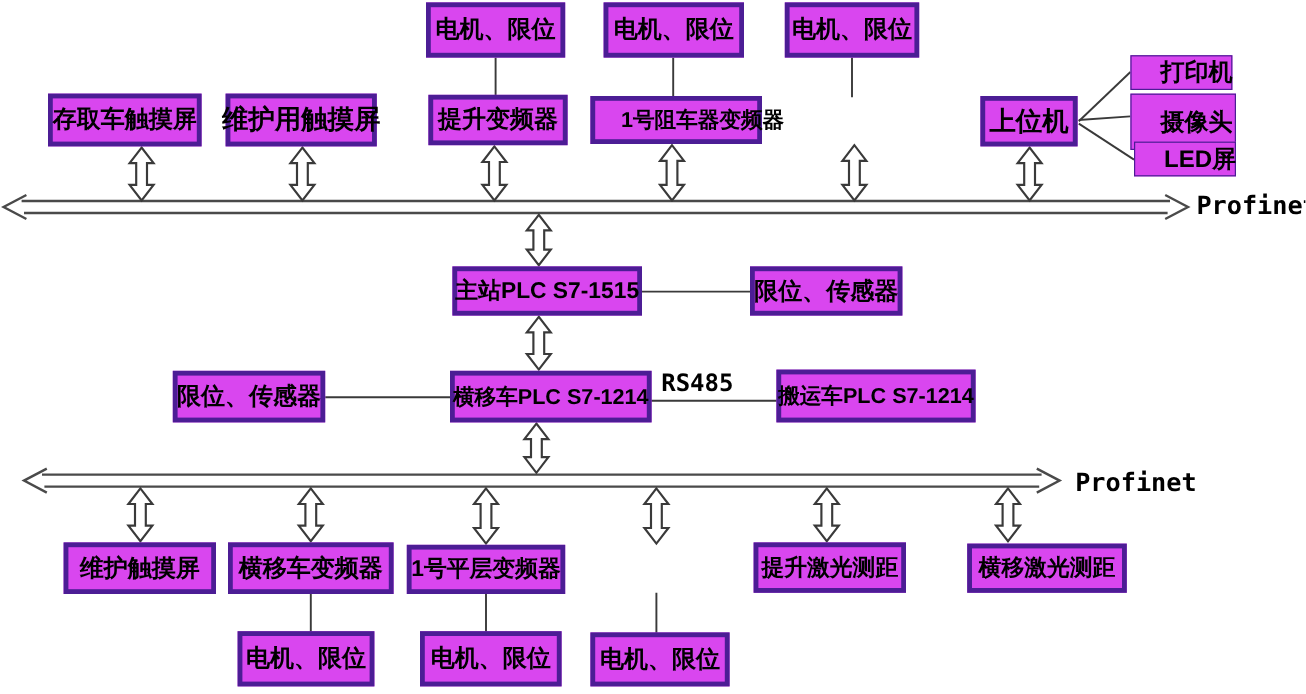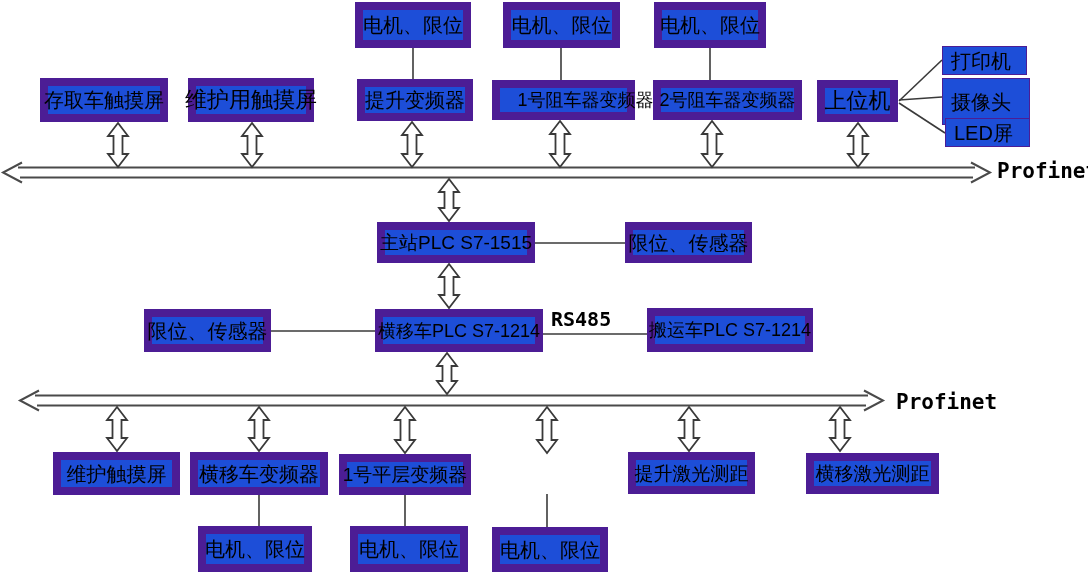--- a/index.html
+++ b/index.html
@@ -7,29 +7,29 @@
     position:relative;
     width:1088px;height:578px;
     background:#ffffff;
     font-family:"Liberation Sans","DejaVu Sans",sans-serif;
     overflow:hidden;
   }
   #wires{position:absolute;left:0;top:0;width:1088px;height:578px;}
   .box{
     position:absolute;
     box-sizing:border-box;
-    border:8px solid #4c1d95;
-    background:#1d4ed8;
+    border:4px solid #4c1d95;
+    background:#d946ef;
     display:flex;align-items:center;justify-content:center;
-    font-weight:normal;color:#000000;
+    font-weight:bold;color:#000000;
     font-size:20px;line-height:1;
     white-space:nowrap;
     z-index:2;
   }
-  .box.left-align{justify-content:flex-start;padding-left:8px;}
+  .box.left-align{justify-content:flex-start;padding-left:24px;}
   .buslabel{
     position:absolute;
     font-family:"DejaVu Sans Mono","Liberation Mono",monospace;
     font-weight:bold;color:#000000;font-size:21px;line-height:1;
     white-space:nowrap;z-index:2;
   }
   .wire{stroke:#3a3a3a;stroke-width:1.6;fill:none;}
   .hollow{stroke:#3a3a3a;stroke-width:1.8;fill:#ffffff;}
   .busline{stroke:#4a4a4a;stroke-width:2;fill:none;}
 </style>
@@ -77,21 +77,20 @@
   </svg>
 
   <div class="box" style="left:355px;top:2px;width:116px;height:46px;">电机、限位</div>
   <div class="box" style="left:503px;top:2px;width:117px;height:46px;">电机、限位</div>
   <div class="box" style="left:654px;top:2px;width:112px;height:46px;">电机、限位</div>
 
   <div class="box" style="left:40px;top:78px;width:128px;height:44px;">存取车触摸屏</div>
   <div class="box" style="left:188px;top:78px;width:126px;height:44px;font-size:22px;">维护用触摸屏</div>
   <div class="box" style="left:357px;top:79px;width:116px;height:42px;">提升变频器</div>
   <div class="box" style="left:492px;top:80px;width:143px;height:40px;font-size:18px;padding-left:44px;">1号阻车器变频器</div>
-  <div class="box" style="left:653px;top:80px;width:149px;height:40px;font-size:18px;">2号阻车器变频器</div>
   <div class="box" style="left:817px;top:80px;width:81px;height:42px;font-size:22px;">上位机</div>
 
   <div class="box left-align" style="left:942px;top:46px;width:85px;height:29px;border-width:1.5px;">打印机</div>
   <div class="box left-align" style="left:942px;top:78px;width:88px;height:47px;border-width:1.5px;">摄像头</div>
   <div class="box left-align" style="left:945px;top:118px;width:85px;height:29px;border-width:1.5px;">LED屏</div>
 
   <div class="buslabel" style="left:997px;top:161px;">Profinet</div>
 
   <div class="box" style="left:377px;top:222px;width:158px;height:41px;font-size:19px;">主站PLC S7-1515</div>
   <div class="box" style="left:625px;top:222px;width:127px;height:41px;">限位、传感器</div>

